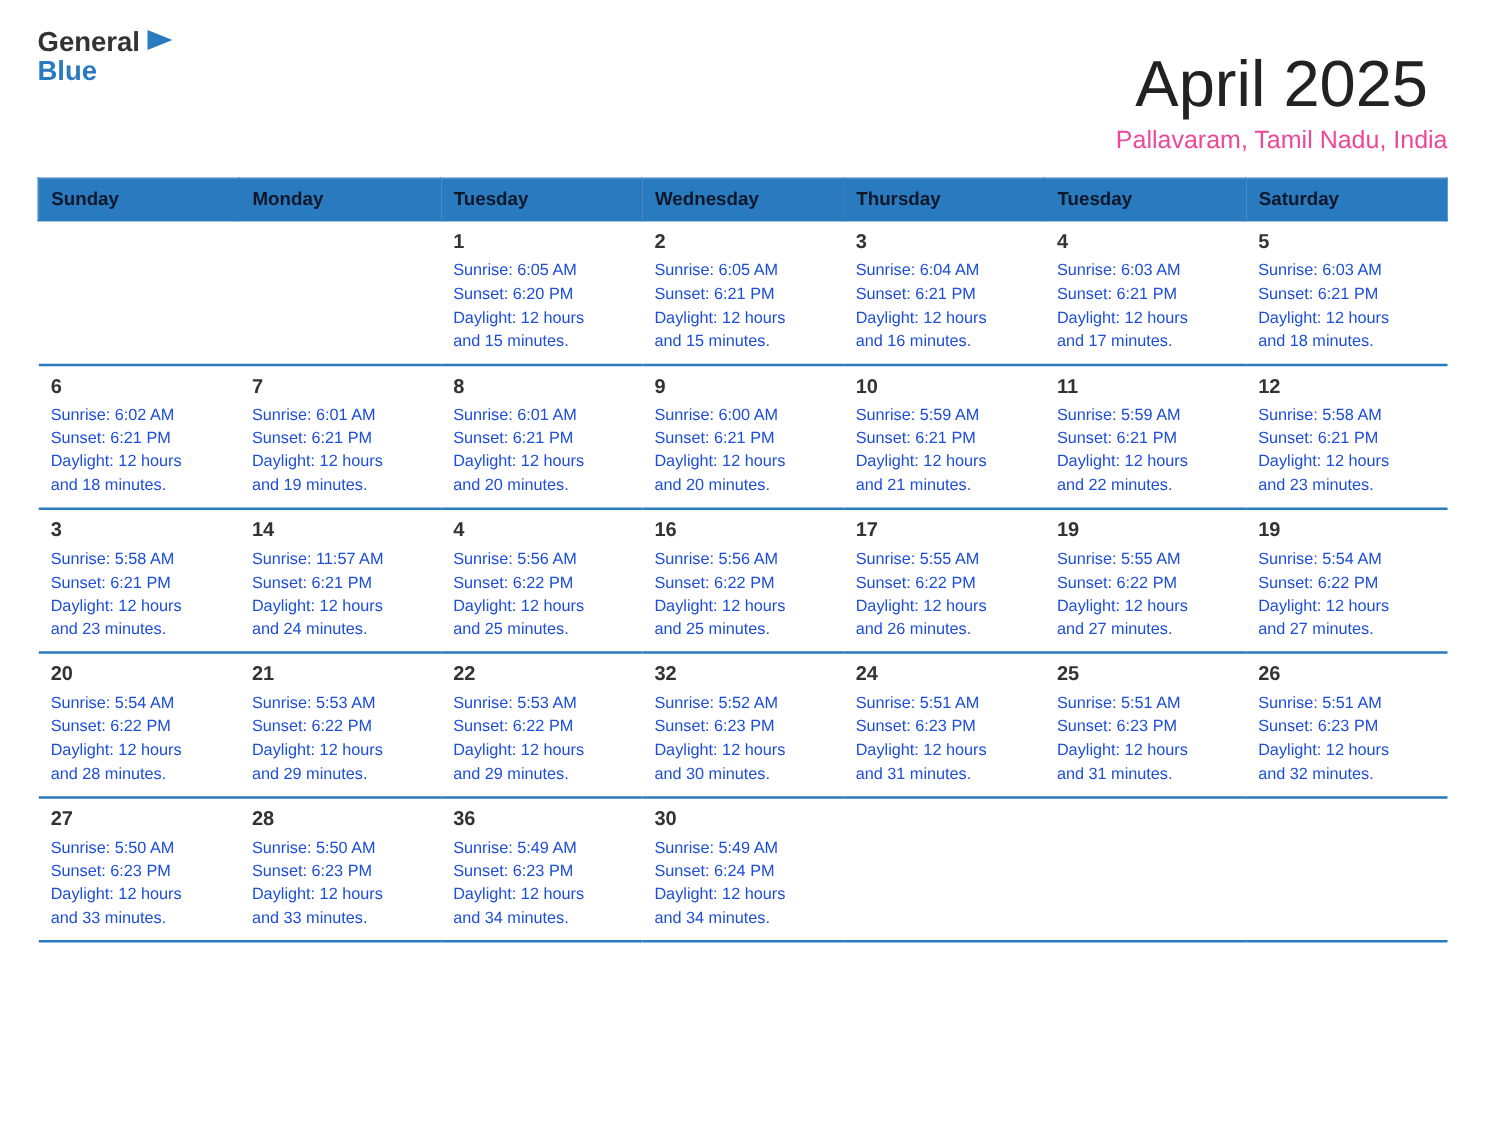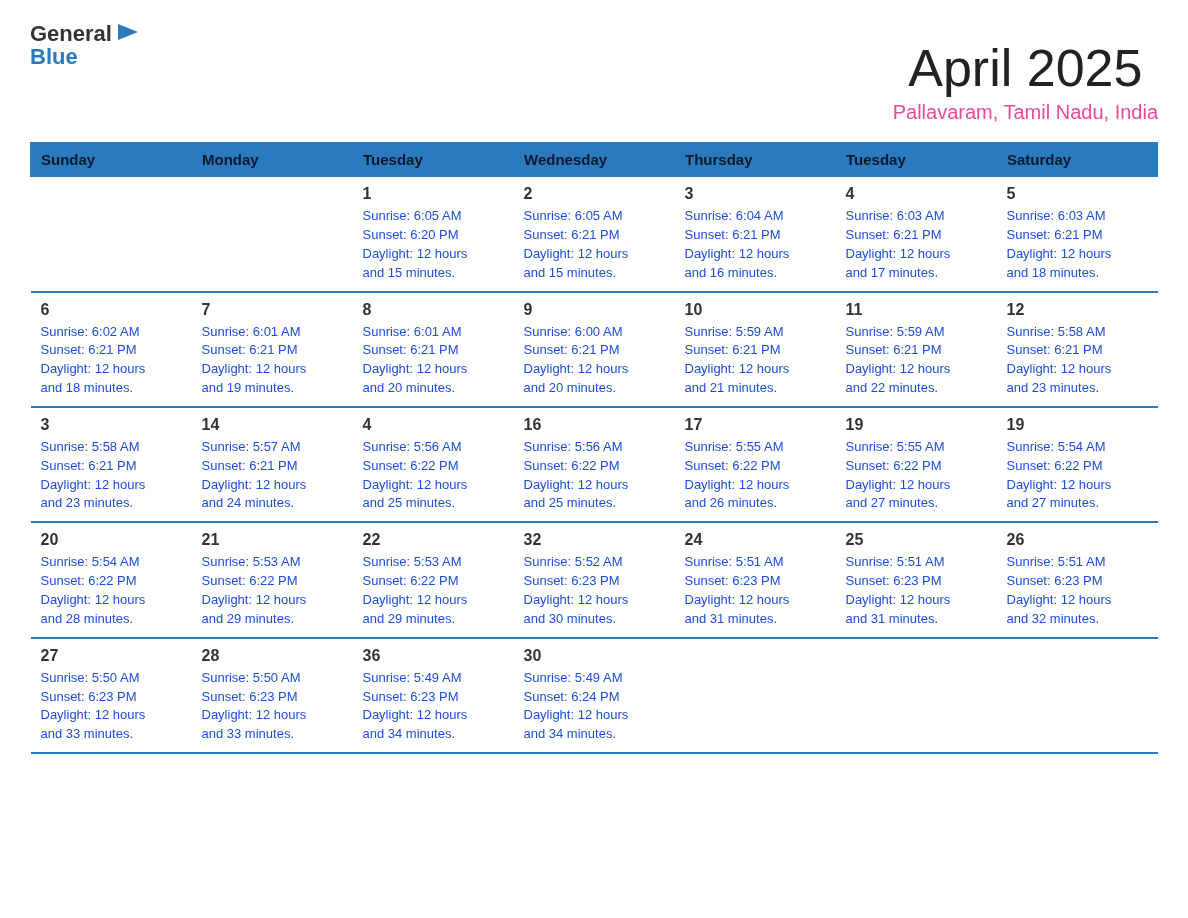--- a/index.html
+++ b/index.html
@@ -179,21 +179,21 @@
           <div class="day-info"><span>Sunrise: 5:58 AM</span><br><span>Sunset: 6:21 PM</span><br><span>Daylight: 12 hours<br>and 23 minutes.</span></div>
         </td>
       </tr>
       <tr>
         <td>
           <span class="day-number">3</span>
           <div class="day-info"><span>Sunrise: 5:58 AM</span><br><span>Sunset: 6:21 PM</span><br><span>Daylight: 12 hours<br>and 23 minutes.</span></div>
         </td>
         <td>
           <span class="day-number">14</span>
-          <div class="day-info"><span>Sunrise: 5:57 AM</span><br><span>Sunset: 6:21 PM</span><br><span>Daylight: 12 hours<br>and 24 minutes.</span></div>
+          <div class="day-info"><span>Sunrise: 11:57 AM</span><br><span>Sunset: 6:21 PM</span><br><span>Daylight: 12 hours<br>and 24 minutes.</span></div>
         </td>
         <td>
           <span class="day-number">4</span>
           <div class="day-info"><span>Sunrise: 5:56 AM</span><br><span>Sunset: 6:22 PM</span><br><span>Daylight: 12 hours<br>and 25 minutes.</span></div>
         </td>
         <td>
           <span class="day-number">16</span>
           <div class="day-info"><span>Sunrise: 5:56 AM</span><br><span>Sunset: 6:22 PM</span><br><span>Daylight: 12 hours<br>and 25 minutes.</span></div>
         </td>
         <td>

